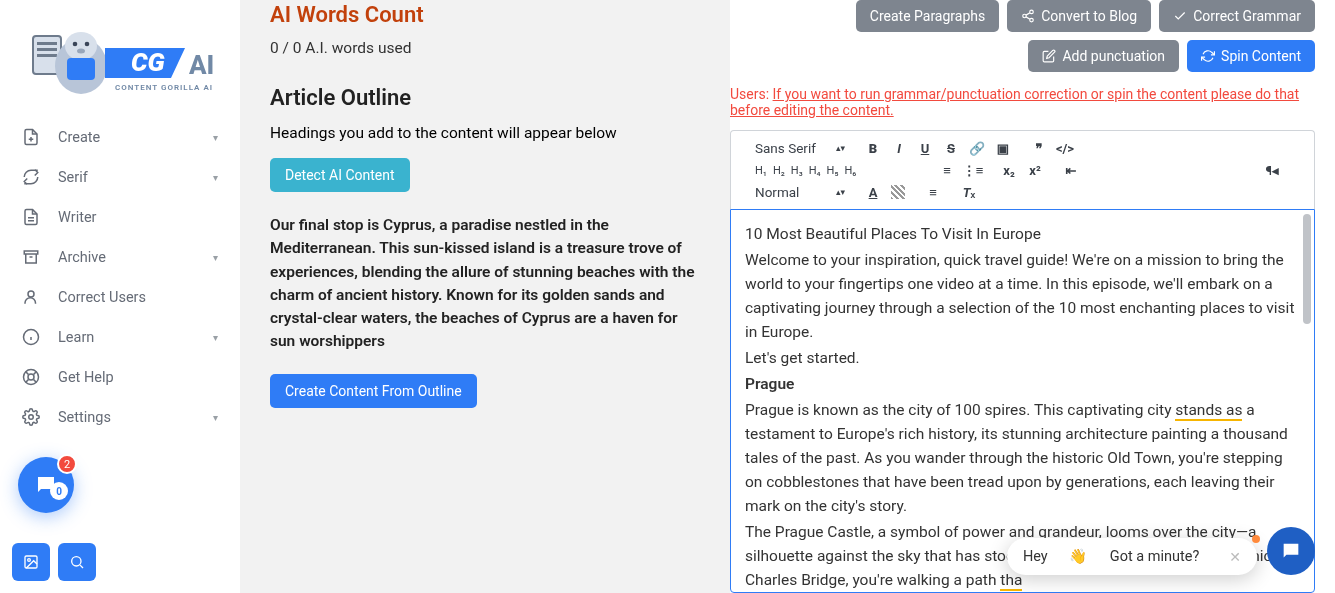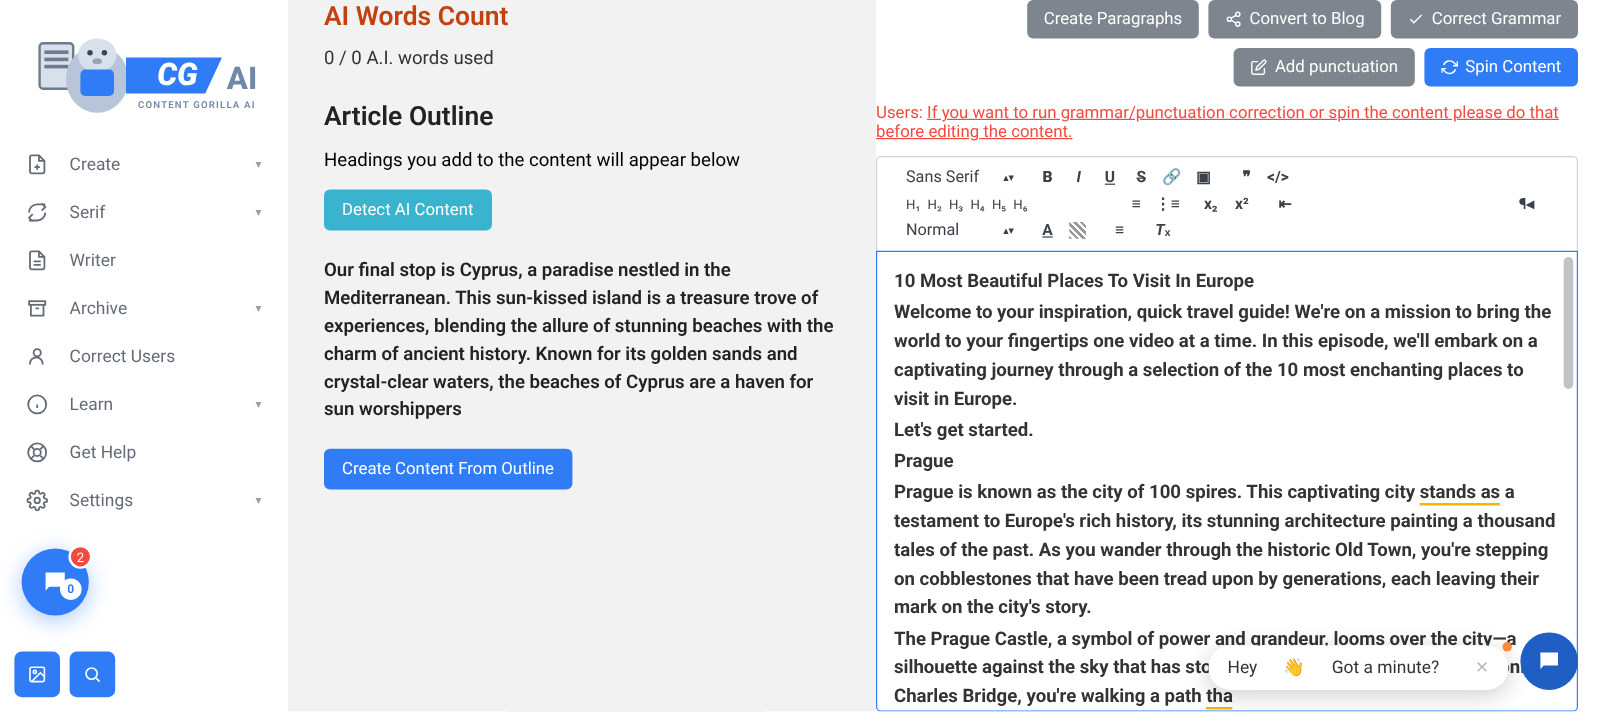--- a/index.html
+++ b/index.html
@@ -33,21 +33,21 @@
 .btn svg { width: 14px; height: 14px; }
 .note { font-size: 14px; color: #f24a3e; margin: 4px 0 12px 0; }
 .note .u { text-decoration: underline; }
 .editor-toolbar { border: 1px solid #d0d4d9; border-bottom: none; border-radius: 4px 4px 0 0; padding: 6px 24px; background: #fff; }
 .tb-row { display: flex; align-items: center; gap: 20px; padding: 3px 0; }
 .tb-group { display: flex; align-items: center; gap: 10px; color: #3b4149; }
 .tb-select { display: inline-flex; align-items: center; gap: 10px; font-size: 13.5px; color: #3b4149; width: 90px; justify-content: space-between; }
 .tb-icon { width: 16px; height: 16px; display: inline-flex; align-items: center; justify-content: center; font-size: 13px; color: #3b4149; font-weight: bold; cursor: pointer; }
 .tb-h { font-size: 11px; cursor: pointer; }
 .editor-body { flex: 1; border: 1px solid #2f7cf6; border-radius: 0 0 4px 4px; padding: 12px 14px; overflow-y: auto; position: relative; font-size: 15.5px; line-height: 1.55; color: #333; }
-.editor-body p { margin-bottom: 2px; font-weight: bold; }
+.editor-body p { margin-bottom: 2px; }
 .bold { font-weight: 600; }
 .popup { position: absolute; bottom: 18px; right: 78px; background: #fff; border-radius: 24px; padding: 10px 16px; box-shadow: 0 4px 20px rgba(0,0,0,.2); font-size: 14.5px; display: flex; align-items: center; gap: 22px; }
 .popup .close { color: #bbb; margin-left: 8px; font-size: 14px; cursor: pointer; }
 .popup-dot { position: absolute; top: -3px; right: -3px; width: 8px; height: 8px; background: #ff8a3c; border-radius: 50%; }
 .chat-fab { position: absolute; bottom: 18px; right: 20px; width: 48px; height: 48px; background: #1f5fc4; border-radius: 50%; display: flex; align-items: center; justify-content: center; color: #fff; }
 .underlined-word { border-bottom: 2px solid #f7b500; }
 .scroll-track { position: absolute; top: 200px; right: 3px; width: 8px; height: 110px; background: #c0c3c8; border-radius: 4px; }
 .strike { text-decoration: line-through; }
 .under { text-decoration: underline; }
 </style>

